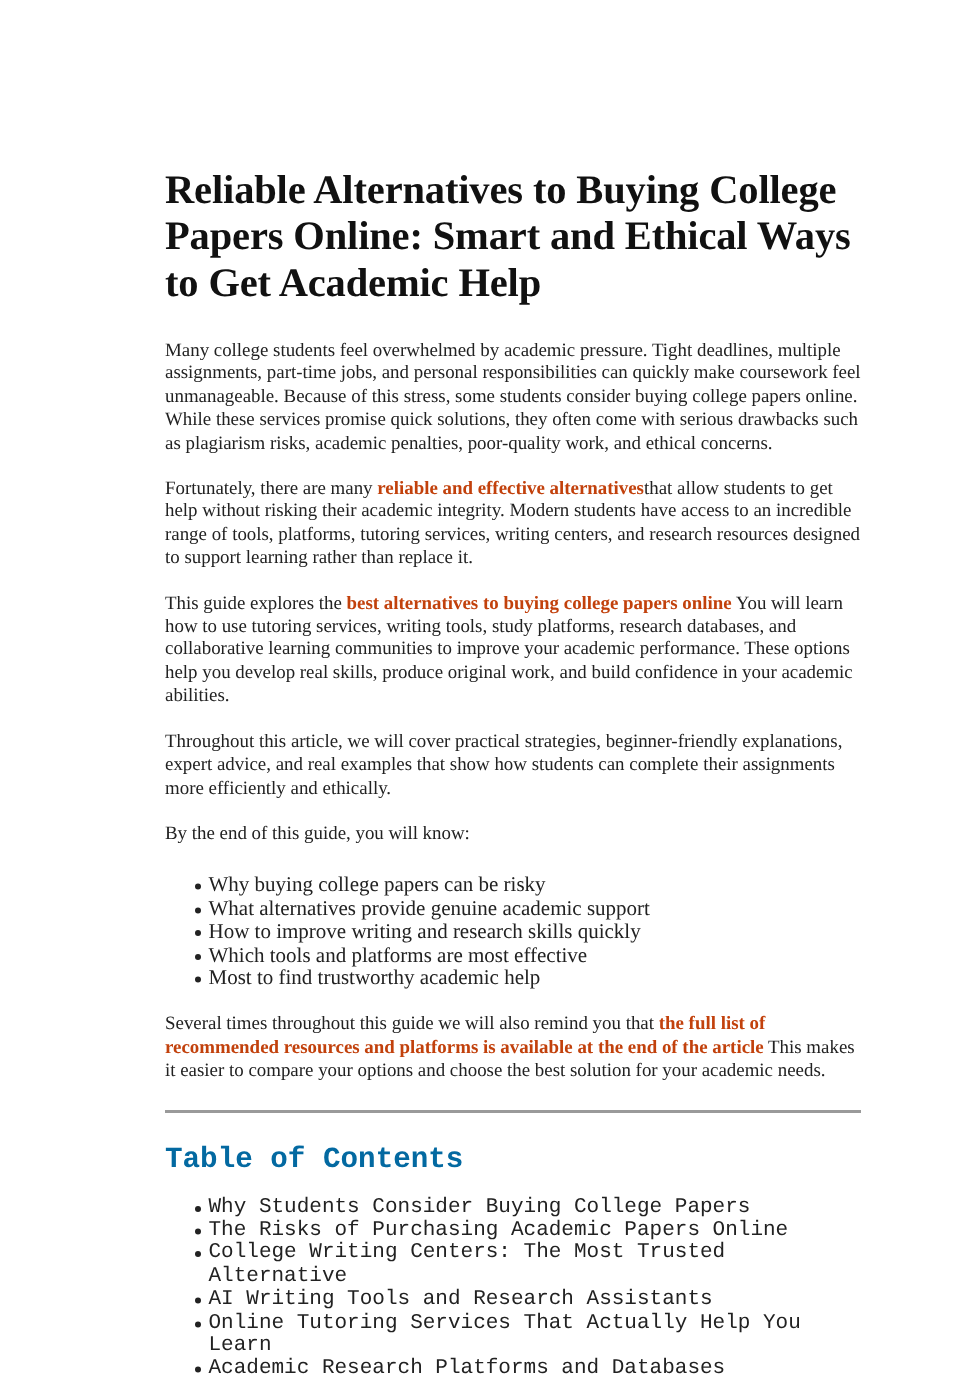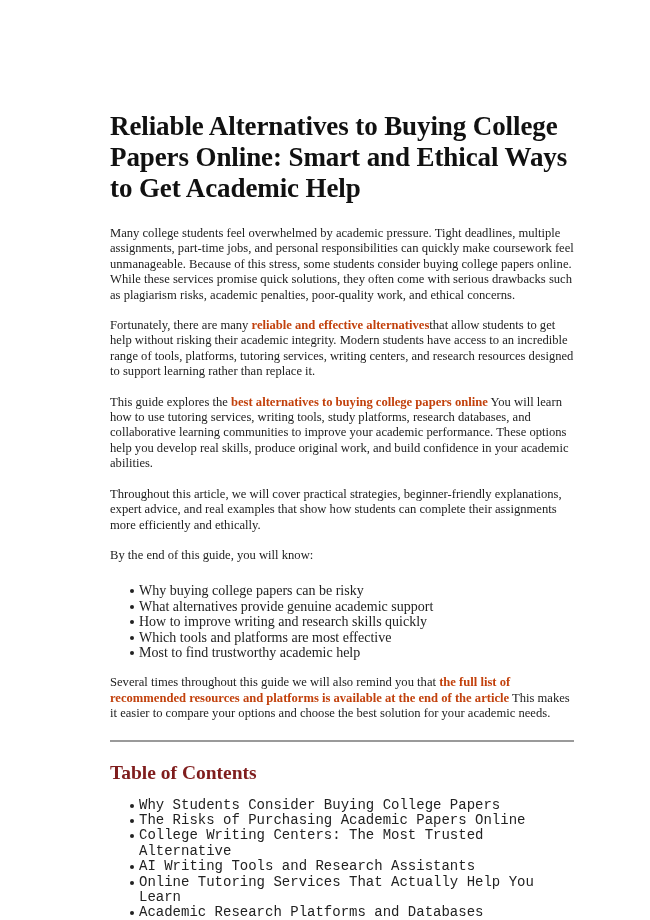--- a/index.html
+++ b/index.html
@@ -22,22 +22,22 @@
       font-size: 14px; line-height: 15.4px; color: #222; position: relative; padding-left: 9px;
     }
     ul li .bullet {
       position: absolute; left: 0; top: 6px; width: 4px; height: 4px;
       border-radius: 50%; background: #222;
     }
     hr.sep {
       border: none; border-top: 2px solid #9a9a9a; margin: 18px 0 20px 0; width: 464px;
     }
     h2 {
-      font-family: Liberation Serif, serif; font-weight: bold;
-      font-size: 19.5px; line-height: 22px; margin: 0 0 14px 0; color: #7f1d1d;
+      font-family: Liberation Mono, monospace; font-weight: bold;
+      font-size: 19.5px; line-height: 22px; margin: 0 0 14px 0; color: #0369a1;
     }
     ul.toc { margin-top: 0; font-family: Liberation Mono, monospace; }
   </style>
 </head>
 <body>
 
 <div class="page">
   <h1>Reliable Alternatives to Buying College Papers Online: Smart and Ethical Ways to Get Academic Help</h1>
 
   <p>Many college students feel overwhelmed by academic pressure. Tight deadlines, multiple assignments, part-time jobs, and personal responsibilities can quickly make coursework feel unmanageable. Because of this stress, some students consider buying college papers online. While these services promise quick solutions, they often come with serious drawbacks such as plagiarism risks, academic penalties, poor-quality work, and ethical concerns.</p>

